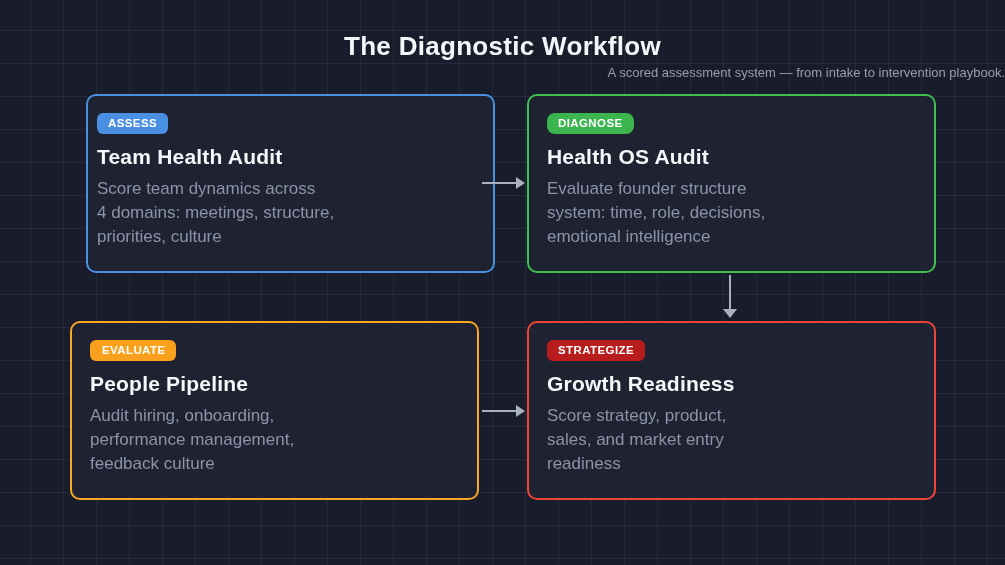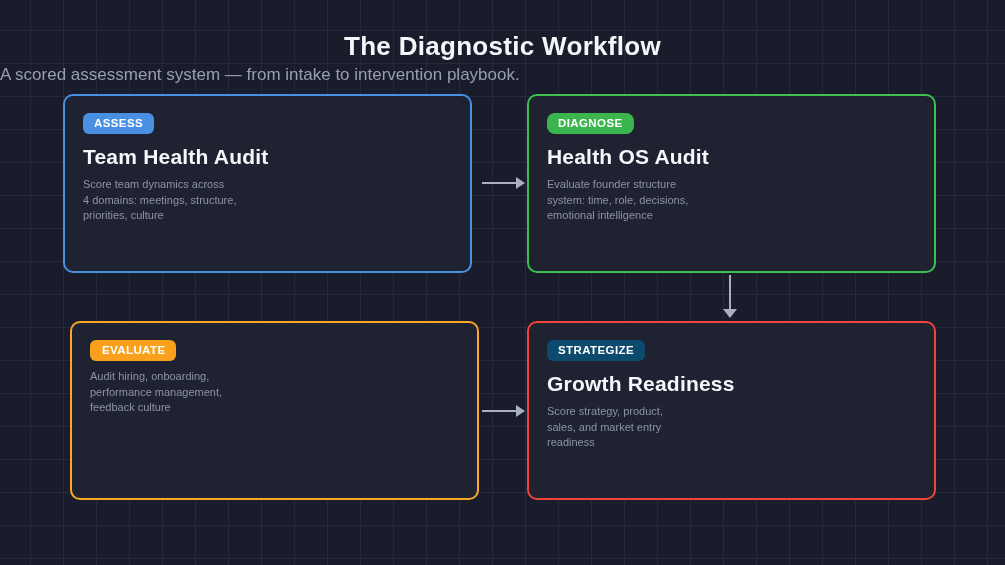--- a/index.html
+++ b/index.html
@@ -25,34 +25,34 @@
     top: 31px; left: 0; width: 100%;
     text-align: center;
     color: #f5f6fa;
     font-size: 26px;
     font-weight: bold;
     letter-spacing: 0.3px;
   }
   .page-subtitle {
     position: absolute;
     top: 65px; left: 0; width: 100%;
-    text-align: left;
+    text-align: right;
     color: #989eb2;
-    font-size: 17px;
+    font-size: 13px;
   }
   .card {
     position: absolute;
     width: 409px;
     height: 179px;
     background: #1e2231;
     border: 2px solid #555;
     border-radius: 10px;
     padding: 17px 18px;
   }
-  .card-assess     { left: 63px;  top: 94px;  }
+  .card-assess     { left: 86px;  top: 94px; padding-left: 9px;  }
   .card-diagnose   { left: 527px; top: 94px;  }
   .card-evaluate   { left: 70px;  top: 321px; }
   .card-strategize { left: 527px; top: 321px; }
   .badge {
     display: inline-block;
     color: #ffffff;
     font-size: 11.5px;
     font-weight: bold;
     letter-spacing: 0.4px;
     padding: 4px 11px 5px;
@@ -61,21 +61,21 @@
   .card-title {
     margin-top: 11px;
     color: #f6f7fb;
     font-size: 21px;
     font-weight: bold;
     letter-spacing: 0.2px;
   }
   .card-desc {
     margin-top: 8px;
     color: #8d93a8;
-    font-size: 11px;
+    font-size: 17px;
     line-height: 1.42;
     white-space: pre-line;
   }
   .arrow { position: absolute; }
   .arrow-right .shaft {
     position: absolute;
     left: 0; top: 5px;
     width: 35px; height: 2px;
     background: #aab0bf;
   }
@@ -133,27 +133,28 @@
   <div class="card card-diagnose" style="border-color: rgb(62, 191, 82);">
     <span class="badge" style="background-color: rgb(60, 181, 78); border-radius: 8px;">DIAGNOSE</span>
     <div class="card-title">Health OS Audit</div>
     <div class="card-desc">Evaluate founder structure
 system: time, role, decisions,
 emotional intelligence</div>
   </div>
 
   <div class="card card-evaluate" style="border-color: rgb(249, 168, 35);">
     <span class="badge" style="background-color: rgb(249, 161, 28); padding-left: 12px;">EVALUATE</span>
+    <div class="card-title">People Pipeline</div>
     <div class="card-desc">Audit hiring, onboarding,
 performance management,
 feedback culture</div>
   </div>
 
   <div class="card card-strategize" style="border-color: rgb(239, 69, 57);">
-    <span class="badge" style="background-color: #0c4a6e;">STRATEGIZE</span>
+    <span class="badge" style="background-color: #b91c1c;">STRATEGIZE</span>
     <div class="card-title">Growth Readiness</div>
     <div class="card-desc">Score strategy, product,
 sales, and market entry
 readiness</div>
   </div>
 
   <div class="arrow arrow-right arrow-1">
     <div class="shaft"></div>
     <div class="head"></div>
   </div>

